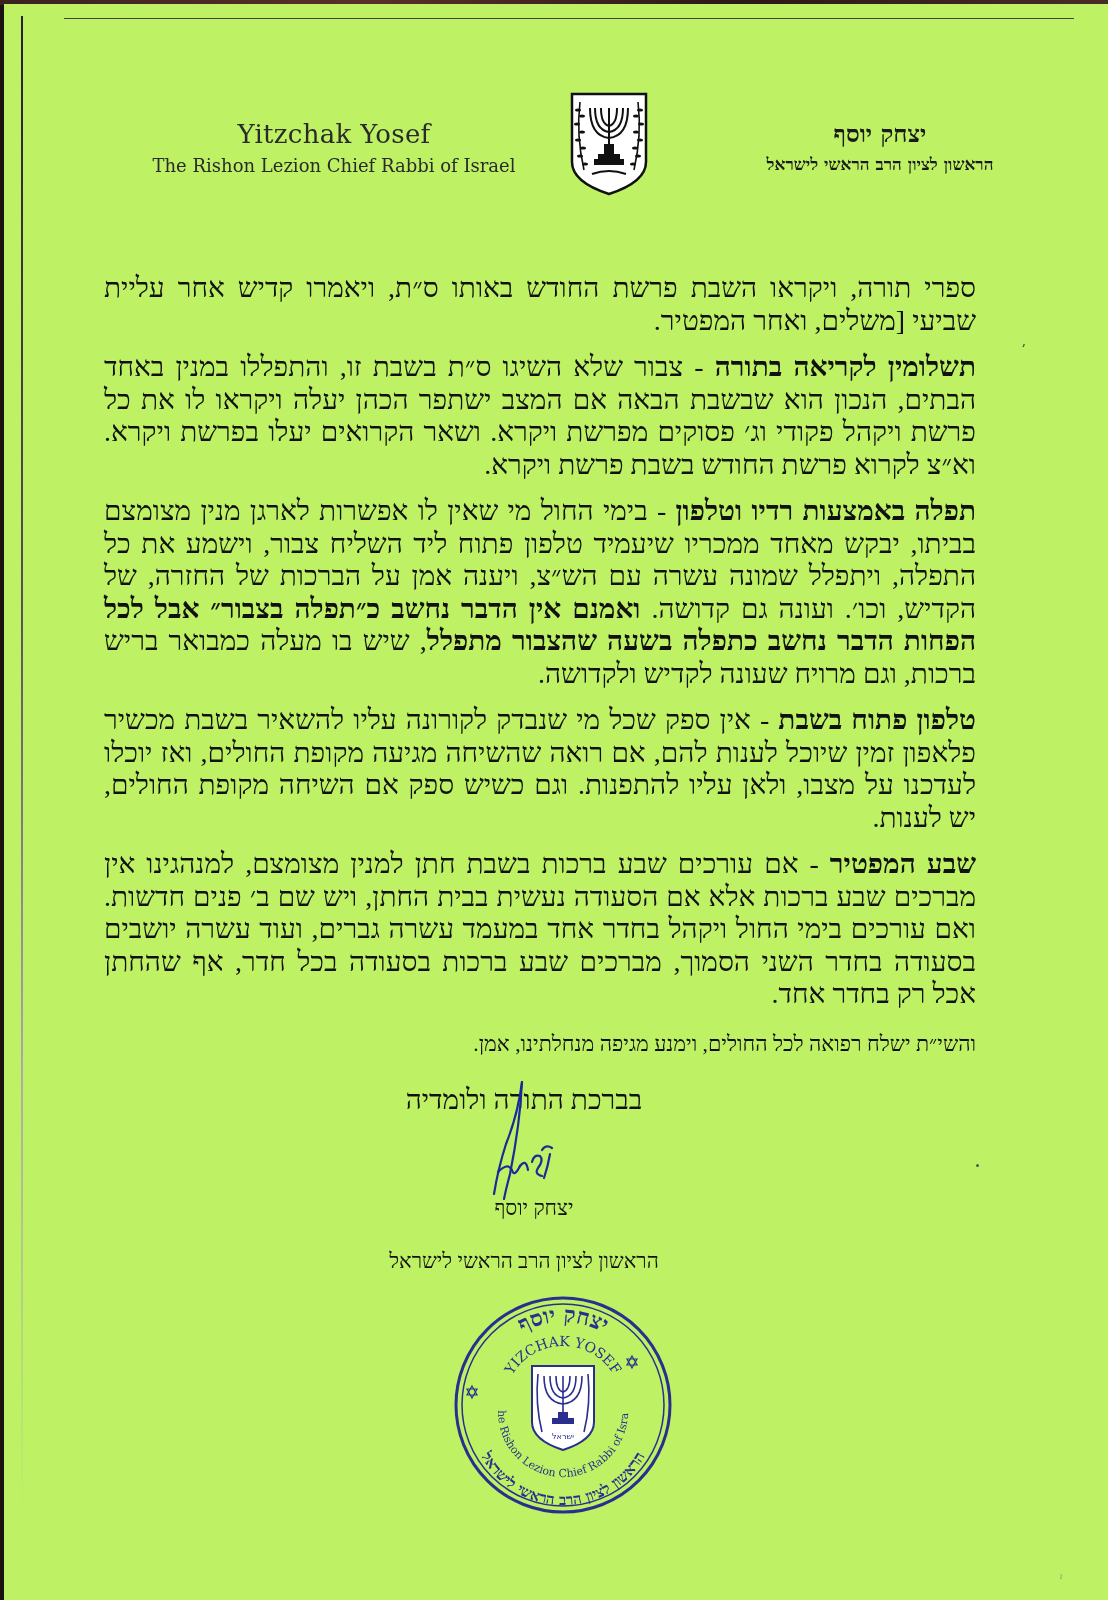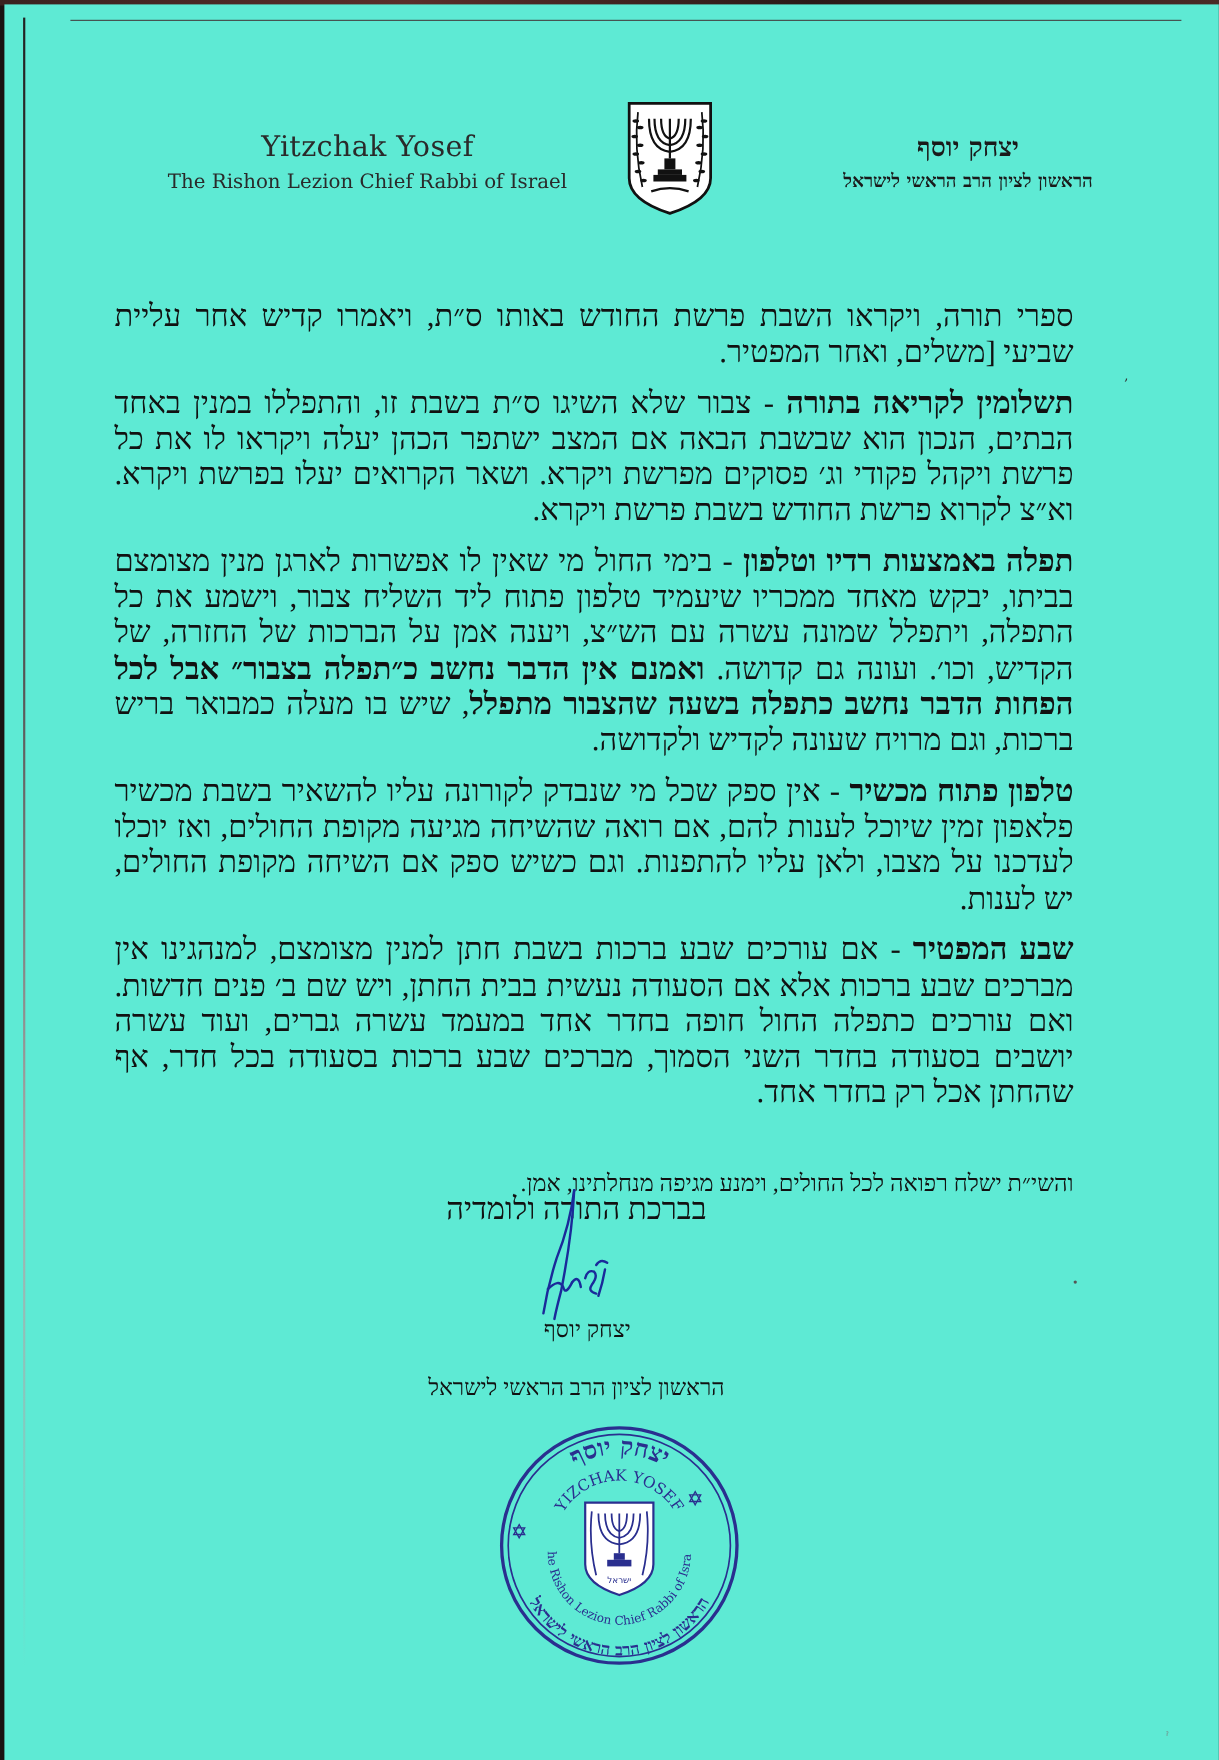--- a/index.html
+++ b/index.html
@@ -8,21 +8,21 @@
     background:#1a1312;
     position:relative;
     font-family:"DejaVu Serif", serif;
   }
   .scan-edge-top {
     position:absolute; left:0; top:0; width:1108px; height:5px;
     background:linear-gradient(90deg,#3a2220,#5a2e2a,#2a1a18,#4a2a26);
   }
   .page {
     position:absolute; left:4px; top:4px; width:1104px; height:1596px;
-    background:#5eead4;
+    background:#bef264;
   }
   .edge-line-left {
     position:absolute; left:17px; top:12px; width:2px; height:1500px;
     background:linear-gradient(180deg,#222 0%,#555 40%,#aaa 70%,rgba(0,0,0,0) 100%);
   }
   .edge-line-top {
     position:absolute; left:60px; top:14px; width:1010px; height:1px;
     background:#444;
   }
   .header-en {
@@ -47,21 +47,21 @@
     font-family:"Liberation Serif", serif;
     font-size:28px; line-height:32.5px; color:#111;
   }
   .body-text p { margin:0 0 14px 0; text-align-last:right; }
   .body-text b { font-weight:bold; }
   .stray-mark { position:absolute; left:1018px; top:330px; font-size:12px; color:#333; }
 
   .closing {
     position:absolute; left:100px; top:1028px; width:872px;
     direction:rtl; text-align:right;
-    font-family:"Liberation Serif", serif; font-size:21.5px; color:#111;margin-top:32px;
+    font-family:"Liberation Serif", serif; font-size:21.5px; color:#111;
   }
   .blessing {
     position:absolute; left:360px; top:1080px; width:320px; text-align:center;
     direction:rtl; font-family:"Liberation Serif", serif; font-size:28px; color:#111;
   }
   .signature {
     position:absolute; left:480px; top:1070px; width:110px; height:140px;
   }
   .signer-name {
     position:absolute; left:420px; top:1192px; width:220px; text-align:center;
@@ -137,24 +137,24 @@
     <p>
       <span>ספרי תורה, ויקראו השבת פרשת החודש באותו ס״ת, ויאמרו קדיש אחר עליית שביעי [משלים, ואחר המפטיר.</span>
     </p>
     <p>
       <b>תשלומין לקריאה בתורה</b><span> - צבור שלא השיגו ס״ת בשבת זו, והתפללו במנין באחד הבתים, הנכון הוא שבשבת הבאה אם המצב ישתפר הכהן יעלה ויקראו לו את כל פרשת ויקהל פקודי וג׳ פסוקים מפרשת ויקרא. ושאר הקרואים יעלו בפרשת ויקרא. וא״צ לקרוא פרשת החודש בשבת פרשת ויקרא.</span>
     </p>
     <p>
       <b>תפלה באמצעות רדיו וטלפון</b><span> - בימי החול מי שאין לו אפשרות לארגן מנין מצומצם בביתו, יבקש מאחד ממכריו שיעמיד טלפון פתוח ליד השליח צבור, וישמע את כל התפלה, ויתפלל שמונה עשרה עם הש״צ, ויענה אמן על הברכות של החזרה, של הקדיש, וכו׳. ועונה גם קדושה. </span><b>ואמנם אין הדבר נחשב כ״תפלה בצבור״ אבל לכל הפחות הדבר נחשב כתפלה בשעה שהצבור מתפלל</b><span>, שיש בו מעלה כמבואר בריש ברכות, וגם מרויח שעונה לקדיש ולקדושה.</span>
     </p>
     <p>
-      <b>טלפון פתוח מכשיר</b><span> - אין ספק שכל מי שנבדק לקורונה עליו להשאיר בשבת מכשיר פלאפון זמין שיוכל לענות להם, אם רואה שהשיחה מגיעה מקופת החולים, ואז יוכלו לעדכנו על מצבו, ולאן עליו להתפנות. וגם כשיש ספק אם השיחה מקופת החולים, יש לענות.</span>
-    </p>
-    <p>
-      <b>שבע המפטיר</b><span> - אם עורכים שבע ברכות בשבת חתן למנין מצומצם, למנהגינו אין מברכים שבע ברכות אלא אם הסעודה נעשית בבית החתן, ויש שם ב׳ פנים חדשות. ואם עורכים כתפלה החול חופה בחדר אחד במעמד עשרה גברים, ועוד עשרה יושבים בסעודה בחדר השני הסמוך, מברכים שבע ברכות בסעודה בכל חדר, אף שהחתן אכל רק בחדר אחד.</span>
+      <b>טלפון פתוח בשבת</b><span> - אין ספק שכל מי שנבדק לקורונה עליו להשאיר בשבת מכשיר פלאפון זמין שיוכל לענות להם, אם רואה שהשיחה מגיעה מקופת החולים, ואז יוכלו לעדכנו על מצבו, ולאן עליו להתפנות. וגם כשיש ספק אם השיחה מקופת החולים, יש לענות.</span>
+    </p>
+    <p>
+      <b>שבע המפטיר</b><span> - אם עורכים שבע ברכות בשבת חתן למנין מצומצם, למנהגינו אין מברכים שבע ברכות אלא אם הסעודה נעשית בבית החתן, ויש שם ב׳ פנים חדשות. ואם עורכים בימי החול ויקהל בחדר אחד במעמד עשרה גברים, ועוד עשרה יושבים בסעודה בחדר השני הסמוך, מברכים שבע ברכות בסעודה בכל חדר, אף שהחתן אכל רק בחדר אחד.</span>
     </p>
   </div>
   <div class="stray-mark">,</div>
 
   <div class="closing">והשי״ת ישלח רפואה לכל החולים, וימנע מגיפה מנחלתינו, אמן.</div>
 
   <div class="blessing">בברכת התורה ולומדיה</div>
 
   <svg class="signature" viewBox="0 0 110 140">
     <g stroke="#1a2a9a" stroke-width="2.2" fill="none" stroke-linecap="round">

